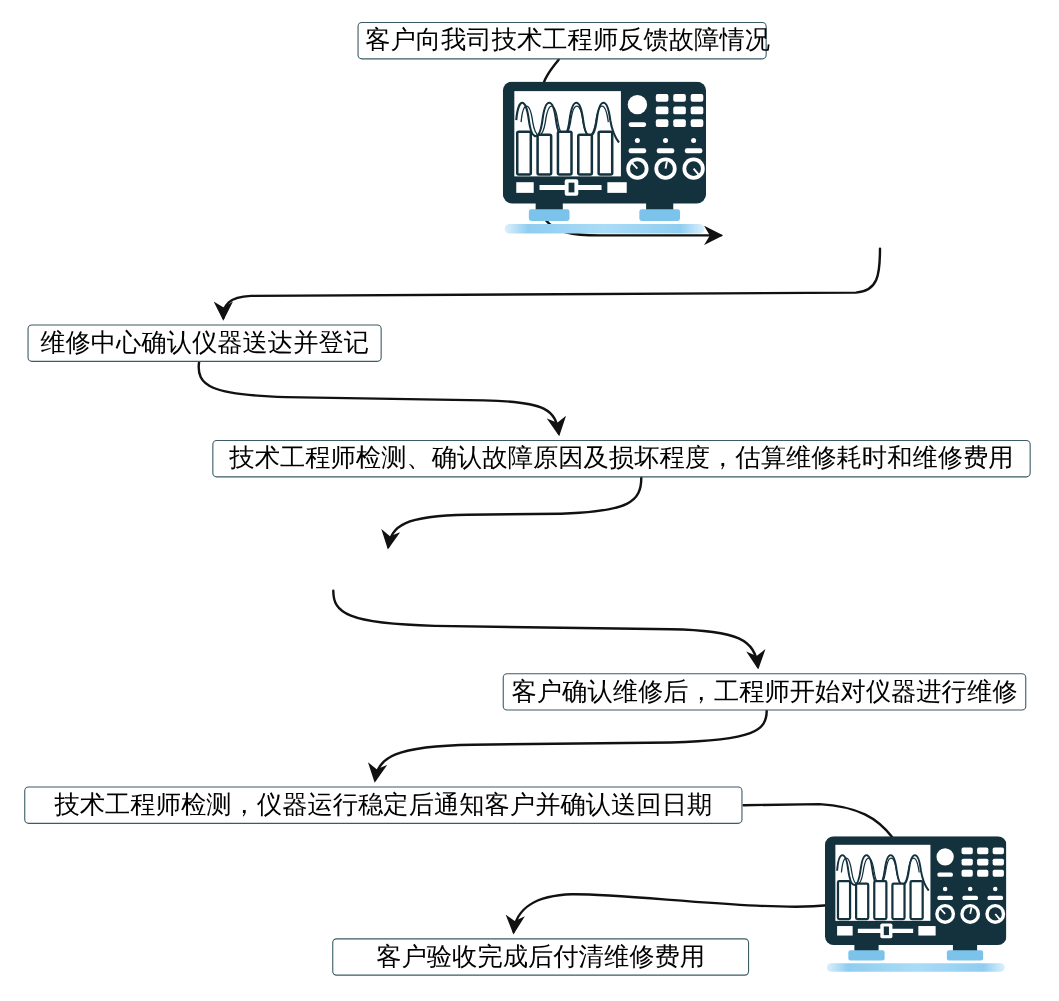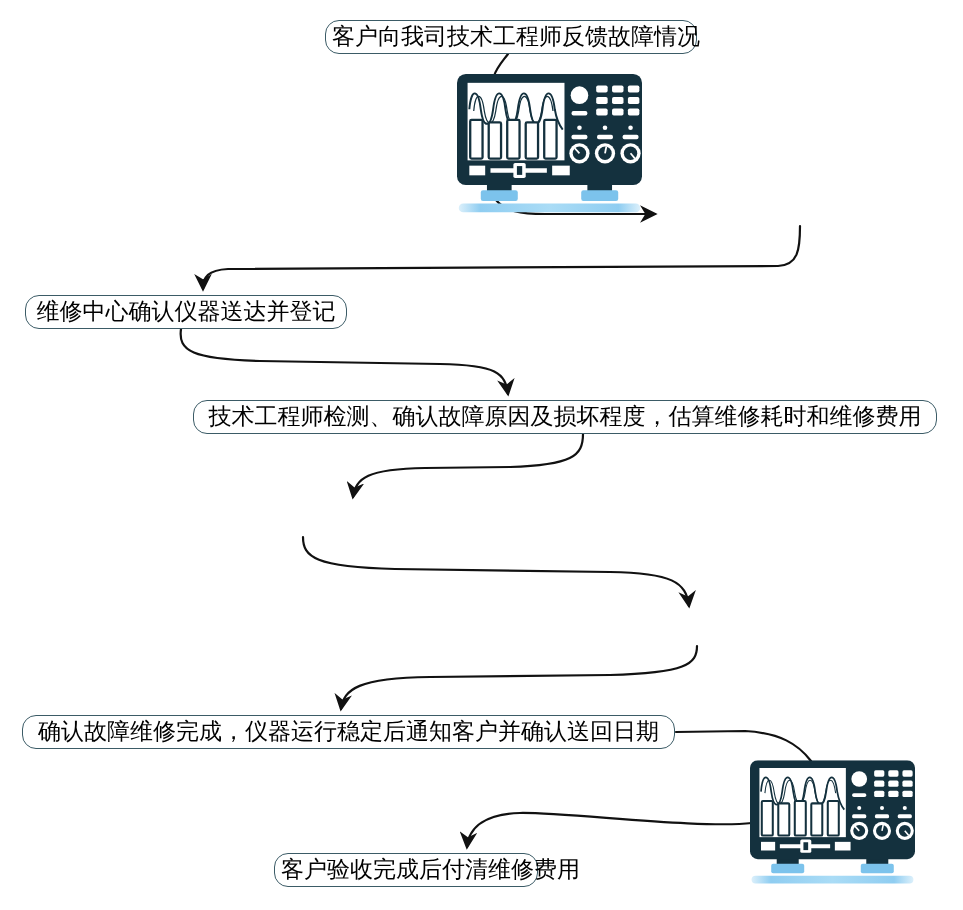--- a/index.html
+++ b/index.html
@@ -7,21 +7,21 @@
     position:relative;
     width:963px;height:910px;
     background:#ffffff;
     font-family:"Liberation Serif","DejaVu Serif",serif;
     overflow:hidden;
   }
   .node{
     position:absolute;
     box-sizing:border-box;
     border:1.6px solid #3b5b66;
-    border-radius:14px;
+    border-radius:4px;
     background:#ffffff;
     color:#000000;
     font-size:23px;
     line-height:1.15;
     padding:3px 6px;
     text-align:center;
     white-space:nowrap;
   }
   .arrow-layer{
     position:absolute;left:0;top:0;width:963px;height:910px;
@@ -126,24 +126,25 @@
   </svg>
 
   <div class="node" style="left:325px;top:20px;width:372px">客户向我司技术工程师反馈故障情况</div>
 
 
   <div class="node" style="left:193px;top:400px;width:744px">技术工程师检测、确认故障原因及损坏程度，估算维修耗时和维修费用</div>
 
   <div class="node" style="left:25px;top:295px;width:322px">维修中心确认仪器送达并登记</div>
 
 
+  <div class="node" style="left:457px;top:612px;width:476px">客户确认维修后，工程师开始对仪器进行维修</div>
 
-  <div class="node" style="left:22px;top:715px;width:653px">确认故障维修完成，仪器运行稳定后通知客户并确认送回日期</div>
+  <div class="node" style="left:22px;top:715px;width:653px">技术工程师检测，仪器运行稳定后通知客户并确认送回日期</div>
 
-  <div class="node" style="left:274px;top:853px;width:264px">客户验收完成后付清维修费用</div>
+  <div class="node" style="left:302px;top:853px;width:379px">客户验收完成后付清维修费用</div>
 
   <svg class="scope" style="left:457px;top:74px" width="185" height="141" viewBox="0 0 210 160">
     <use href="#scope"></use>
   </svg>
 
   <svg class="scope" style="left:750px;top:760px" width="165" height="126" viewBox="0 0 210 160">
     <use href="#scope"></use>
   </svg>
 
 </div>

